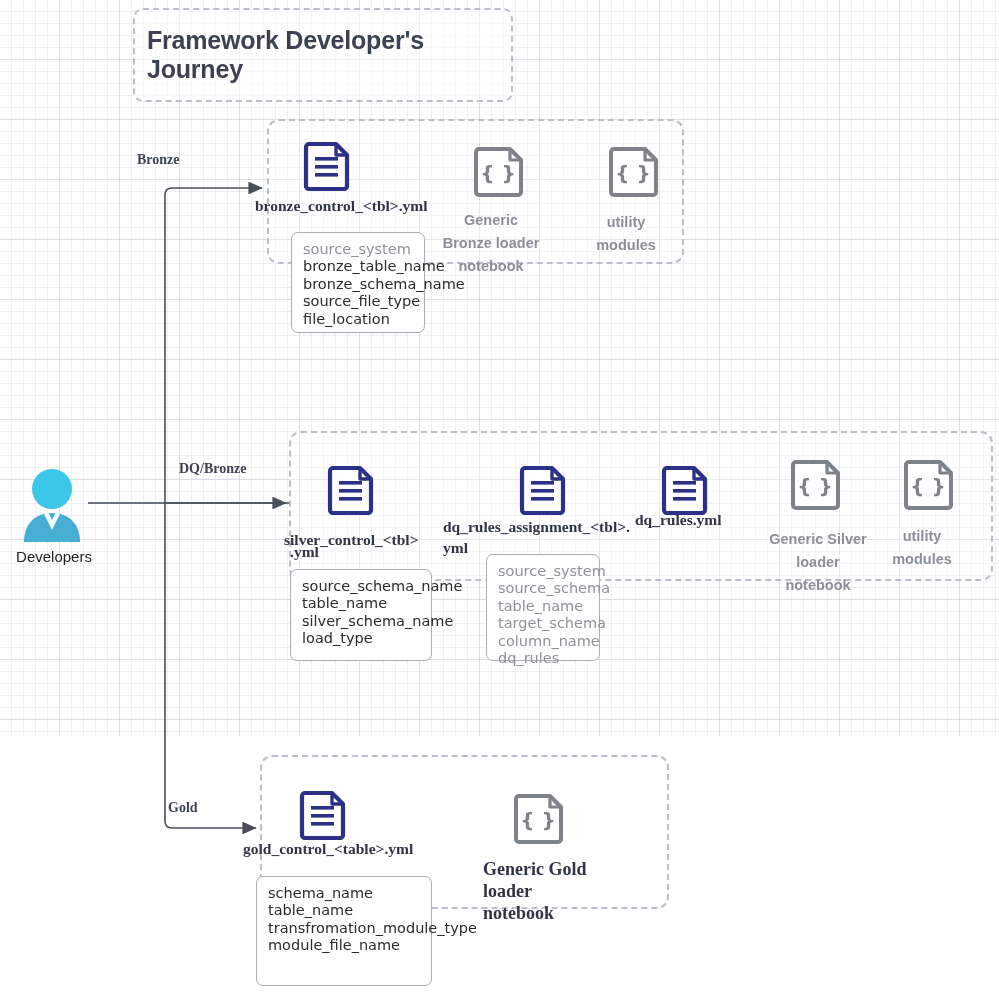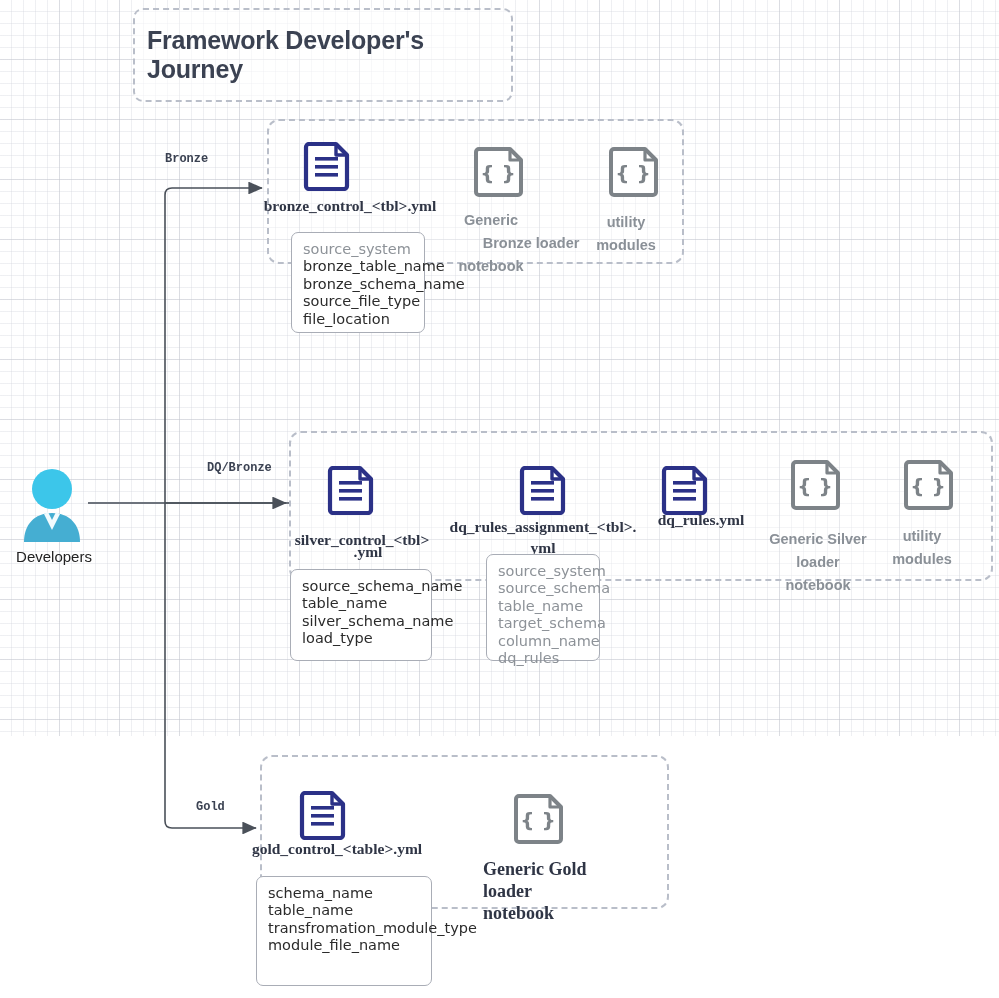--- a/index.html
+++ b/index.html
@@ -47,21 +47,21 @@
   #gold-group  {left:260px;top:755px;width:405px;height:150px;}
 
   
   .doc-icon{width:47px;height:50px;}
   .brace-icon{width:52px;height:52px;}
 
   
   .yml-label{
     font-family:"Liberation Serif", serif;
     font-weight:bold;font-size:15.5px;color:#2f3545;
-    text-align:center;line-height:1.25;
+    text-align:left;line-height:1.25;
   }
 
   
   .nb-label{
     font-family:"Liberation Sans", sans-serif;
     font-weight:bold;font-size:14.5px;color:#8a9097;
     text-align:center;line-height:1.55;
   }
   .nb-label-serif{
     font-family:"Liberation Serif", serif;
@@ -83,24 +83,23 @@
     font-size:14.5px;
     line-height:1.2;
     color:#2b2b2b;
     white-space:nowrap;
   }
   .field-box.muted span{color:#8d9298;}
   .field-box span.muted{color:#8d9298;}
 
   
   .branch-label{
-    font-family:Liberation Mono, monospace;
-    font-weight:bold;font-size:12px;color:#3b4252;
+    font-family:Liberation Serif, serif;
+    font-weight:bold;font-size:14px;color:#3b4252;
     white-space:nowrap;
-    margin-left:28px;
   }
 
   
   #actor-label{
     left:8px;top:548px;width:92px;
     text-align:center;
     font-family:"Liberation Sans", sans-serif;
     font-size:15px;color:#222222;
   }
 </style>
@@ -157,21 +156,21 @@
     <span>source_file_type</span>
     <span>file_location</span>
   </div>
 
   <svg class="abs brace-icon" style="left:474px;top:146px;" viewBox="0 0 52 52">
     <path d="M5,3 H36 L47,14 V46 a3,3 0 0 1 -3,3 H5 a3,3 0 0 1 -3,-3 V6 a3,3 0 0 1 3,-3 Z" fill="#ffffff" stroke="#7d8388" stroke-width="4" stroke-linejoin="round"></path>
     <path d="M36,3 L36,14 L47,14" fill="none" stroke="#7d8388" stroke-width="3.2" stroke-linejoin="round"></path>
     <text x="24" y="34" font-family="DejaVu Sans, sans-serif" font-size="20" font-weight="bold" fill="#7d8388" text-anchor="middle">{ }</text>
   </svg>
   <div class="abs nb-label" style="left:426px;top:209px;width:130px;">Generic</div>
-  <div class="abs nb-label" style="left:426px;top:232px;width:130px;padding-left:40px;">Bronze loader</div>
+  <div class="abs nb-label" style="left:426px;top:232px;width:130px;">Bronze loader</div>
   <div class="abs nb-label" style="left:426px;top:255px;width:130px;">notebook</div>
 
   <svg class="abs brace-icon" style="left:609px;top:146px;" viewBox="0 0 52 52">
     <path d="M5,3 H36 L47,14 V46 a3,3 0 0 1 -3,3 H5 a3,3 0 0 1 -3,-3 V6 a3,3 0 0 1 3,-3 Z" fill="#ffffff" stroke="#7d8388" stroke-width="4" stroke-linejoin="round"></path>
     <path d="M36,3 L36,14 L47,14" fill="none" stroke="#7d8388" stroke-width="3.2" stroke-linejoin="round"></path>
     <text x="24" y="34" font-family="DejaVu Sans, sans-serif" font-size="20" font-weight="bold" fill="#7d8388" text-anchor="middle">{ }</text>
   </svg>
   <div class="abs nb-label" style="left:566px;top:211px;width:120px;">utility</div>
   <div class="abs nb-label" style="left:566px;top:234px;width:120px;">modules</div>
 

